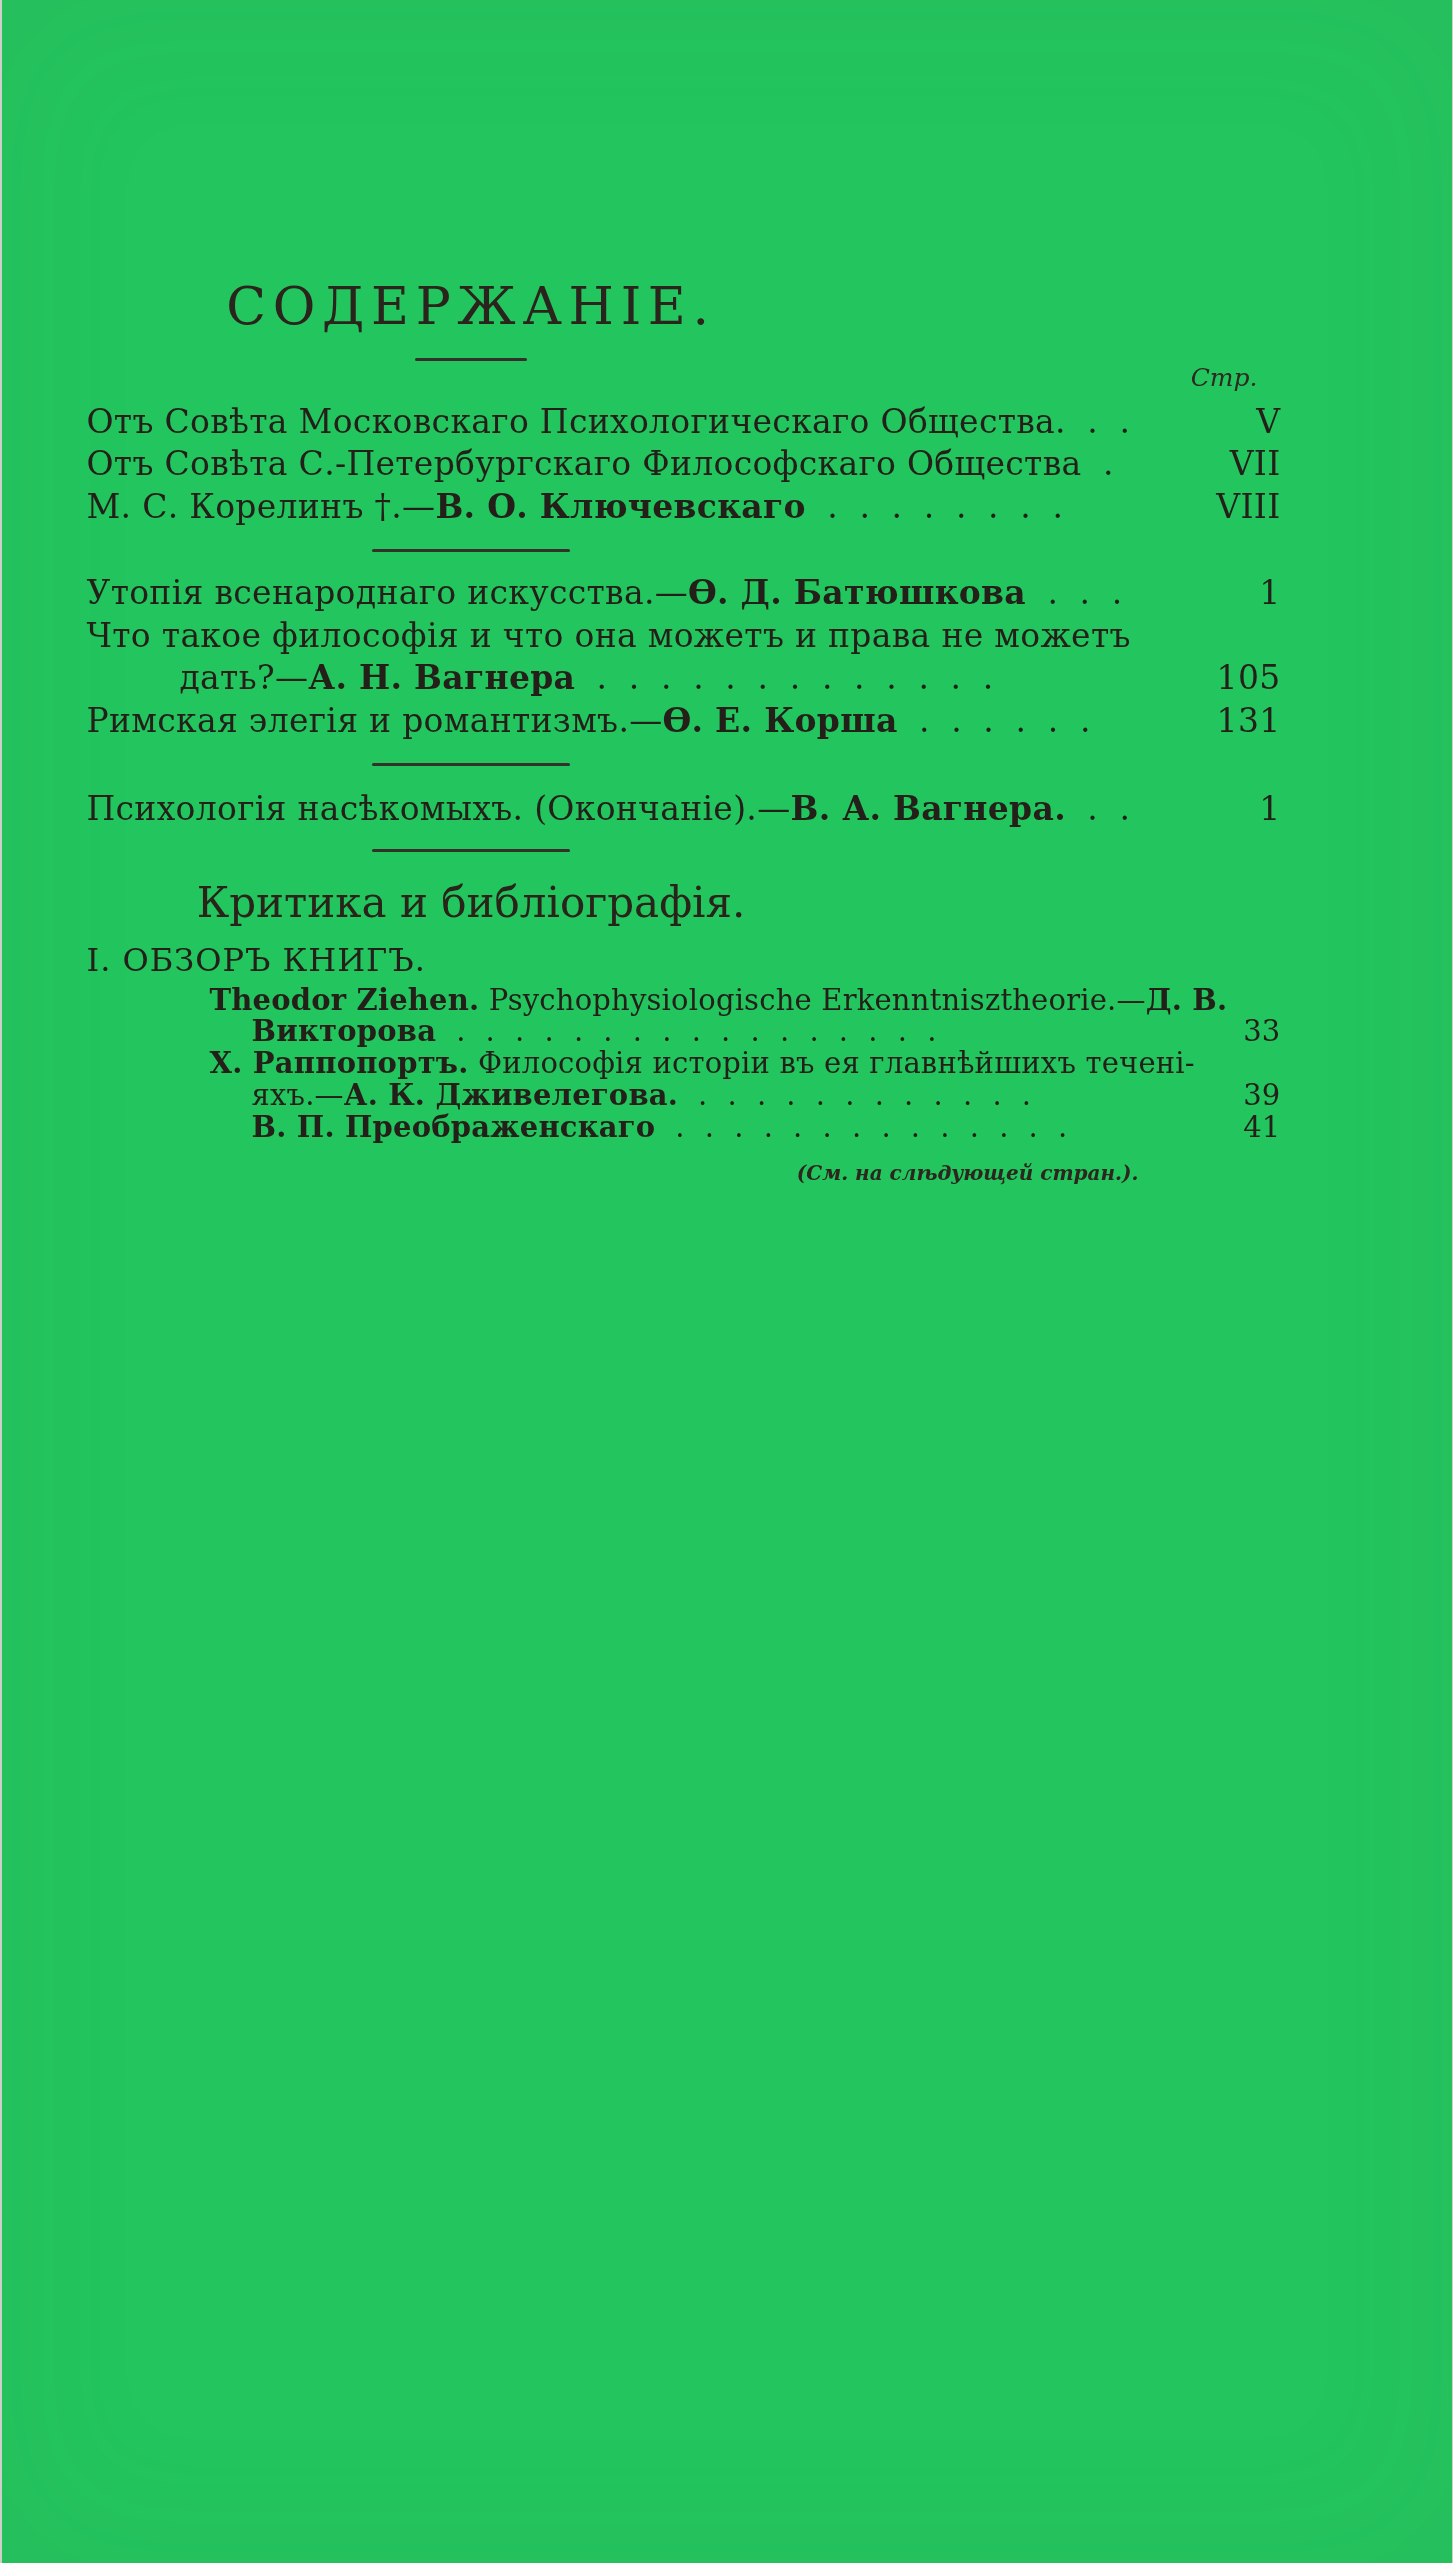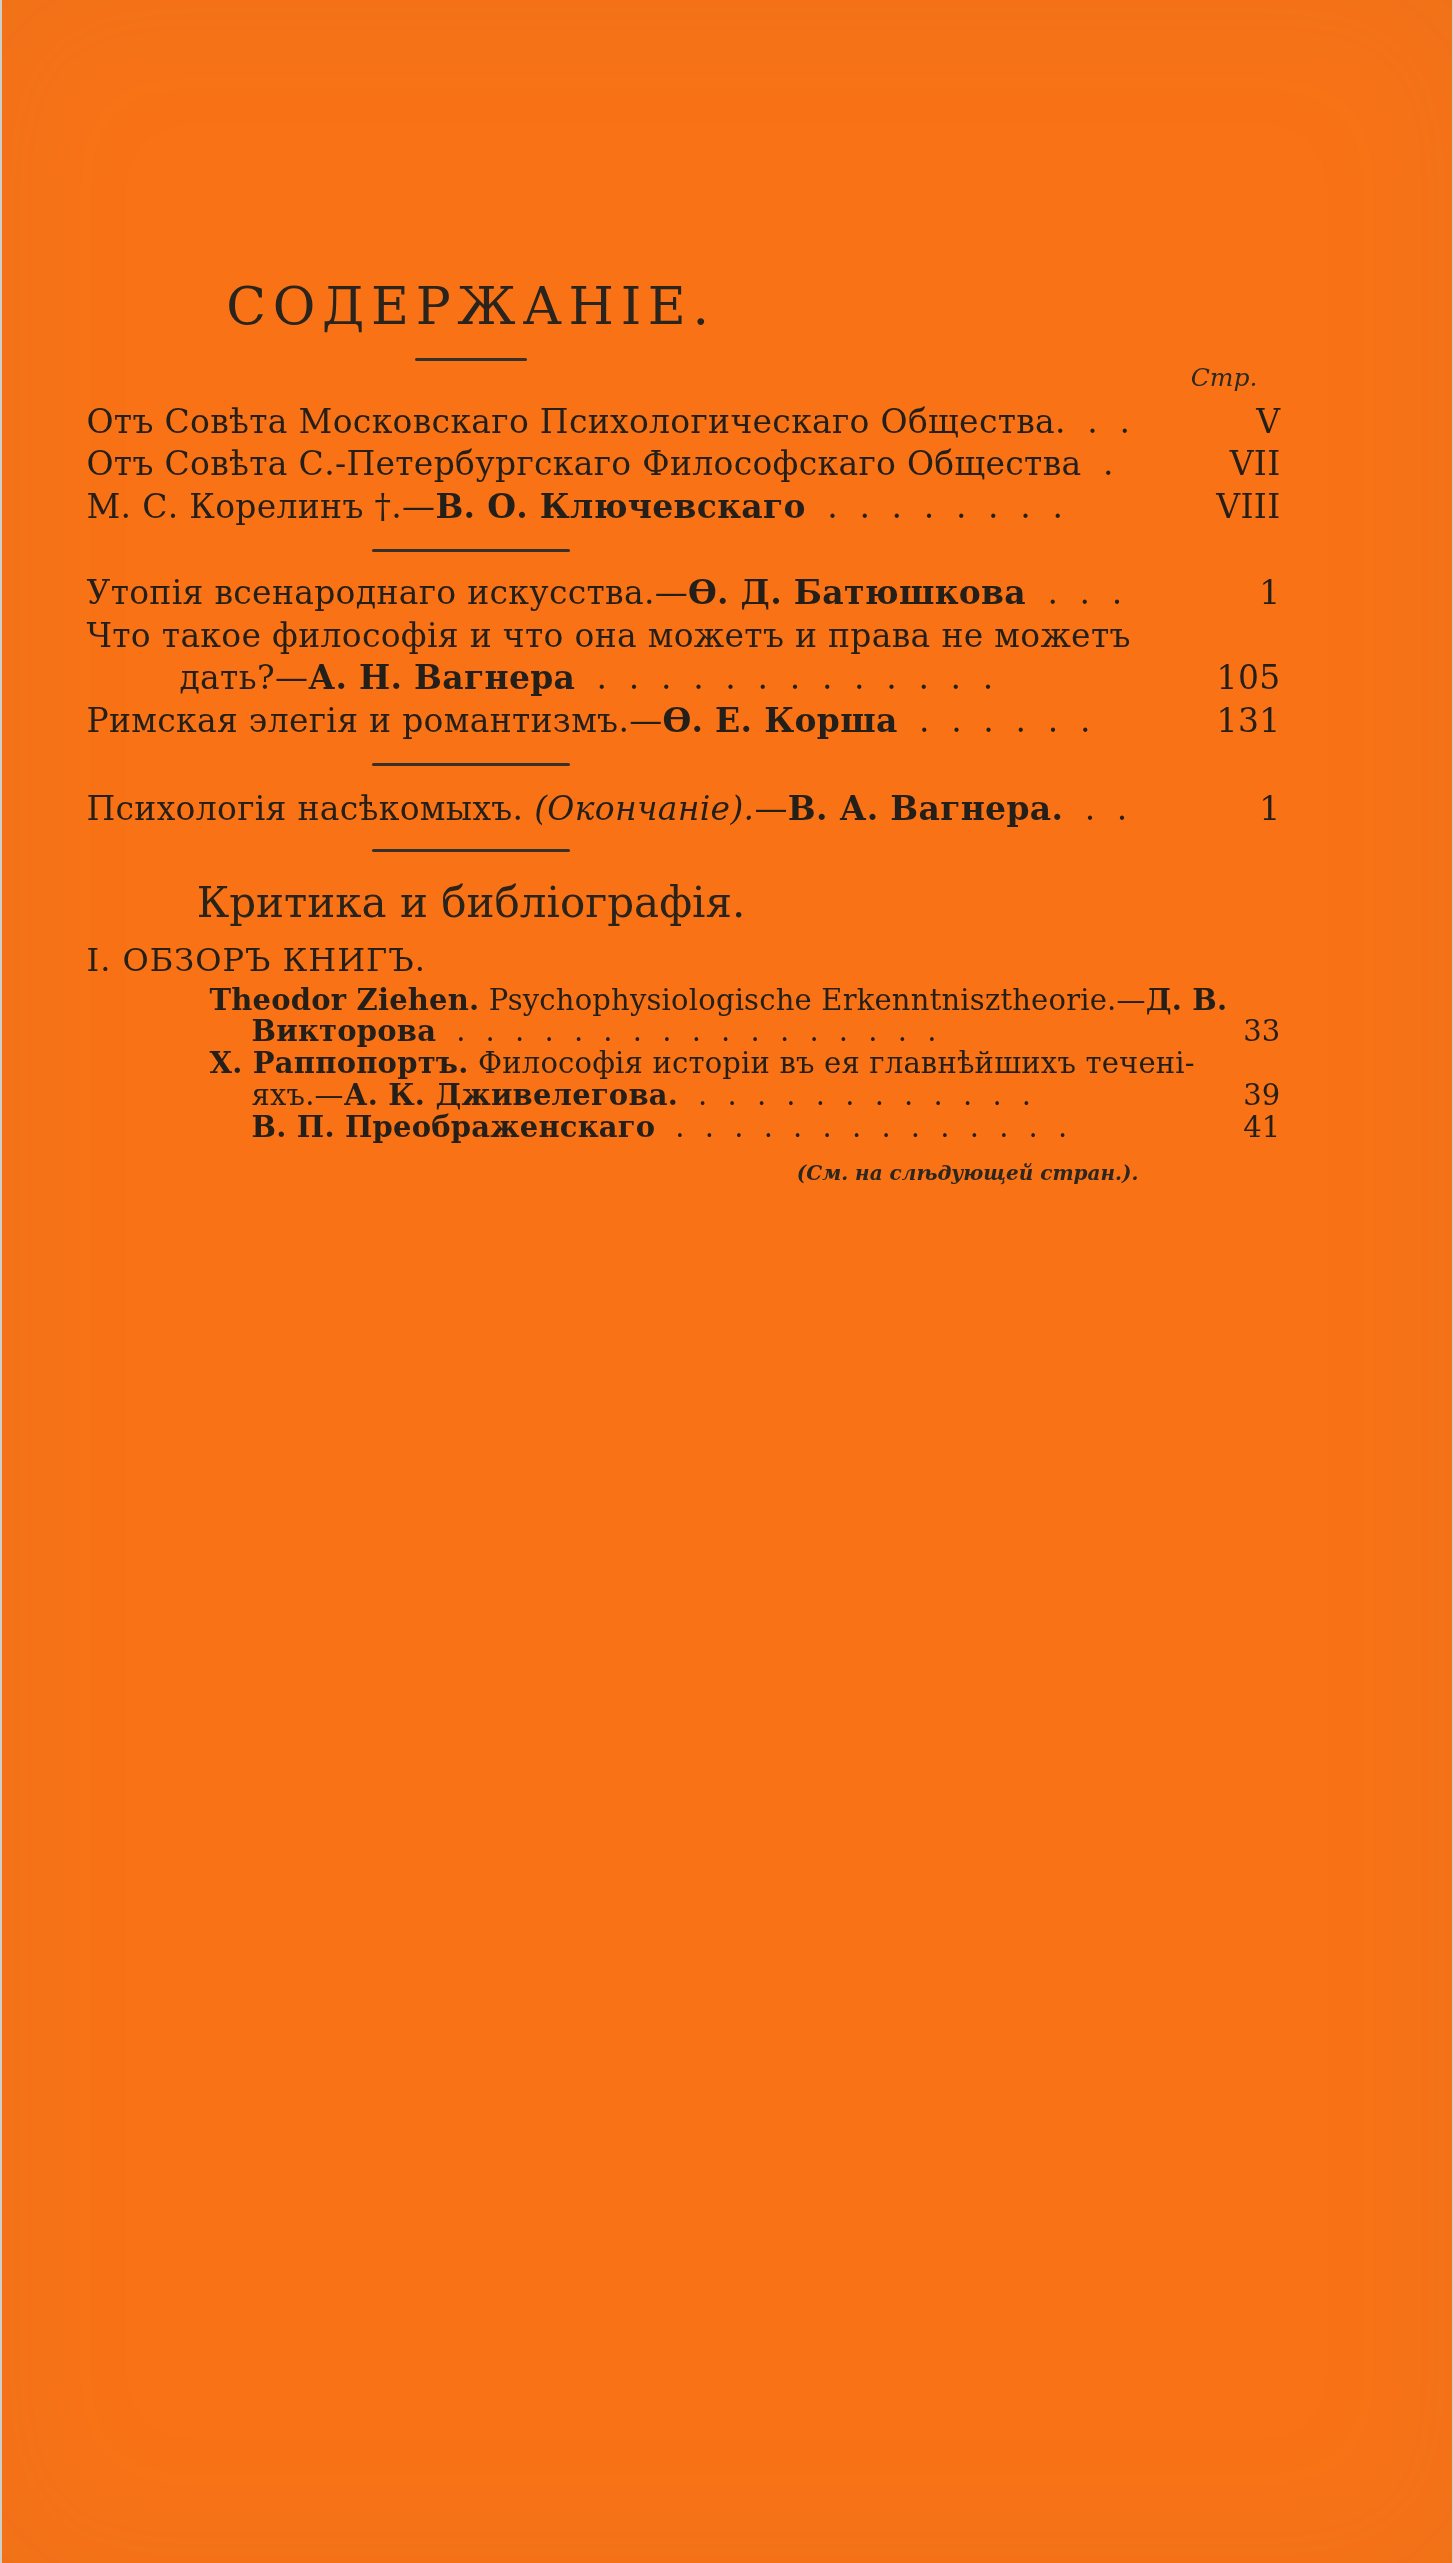--- a/index.html
+++ b/index.html
@@ -4,21 +4,21 @@
 <style>
   * { box-sizing: border-box; }
   html, body { margin: 0; padding: 0; }
   body { background: #cfcfca; }
 
   .page {
     position: relative;
     width: 1450px;
     height: 2563px;
     margin: 0 auto;
-    background: #f97316;
+    background: #22c55e;
     color: #241f19;
     font-family: "DejaVu Serif", "Liberation Serif", serif;
     overflow: hidden;
     box-shadow: inset 0 0 154px rgba(110, 102, 88, 0.08);
   }
 
   .content {
     position: absolute;
     left: 85px;
     top: 275px;
@@ -64,21 +64,21 @@
     margin-bottom: 7.7px;
     letter-spacing: 0.3px;
     gap: 8px;
   }
   .row .t { flex: 1 1 auto; min-width: 0; }
   .row .p { flex: 0 0 92px; text-align: right; }
 
   .indent { padding-left: 93px; }
 
   .b { font-weight: 700; }
-  .i { font-style: italic; }
+  .i { }
   .dots { word-spacing: 10.6px; white-space: nowrap; }
 
   .criticism-heading {
     margin: 0;
     font-size: 42px;
     font-weight: 400;
     text-align: center;
     line-height: 1.25;
     color: #292319;
   }

